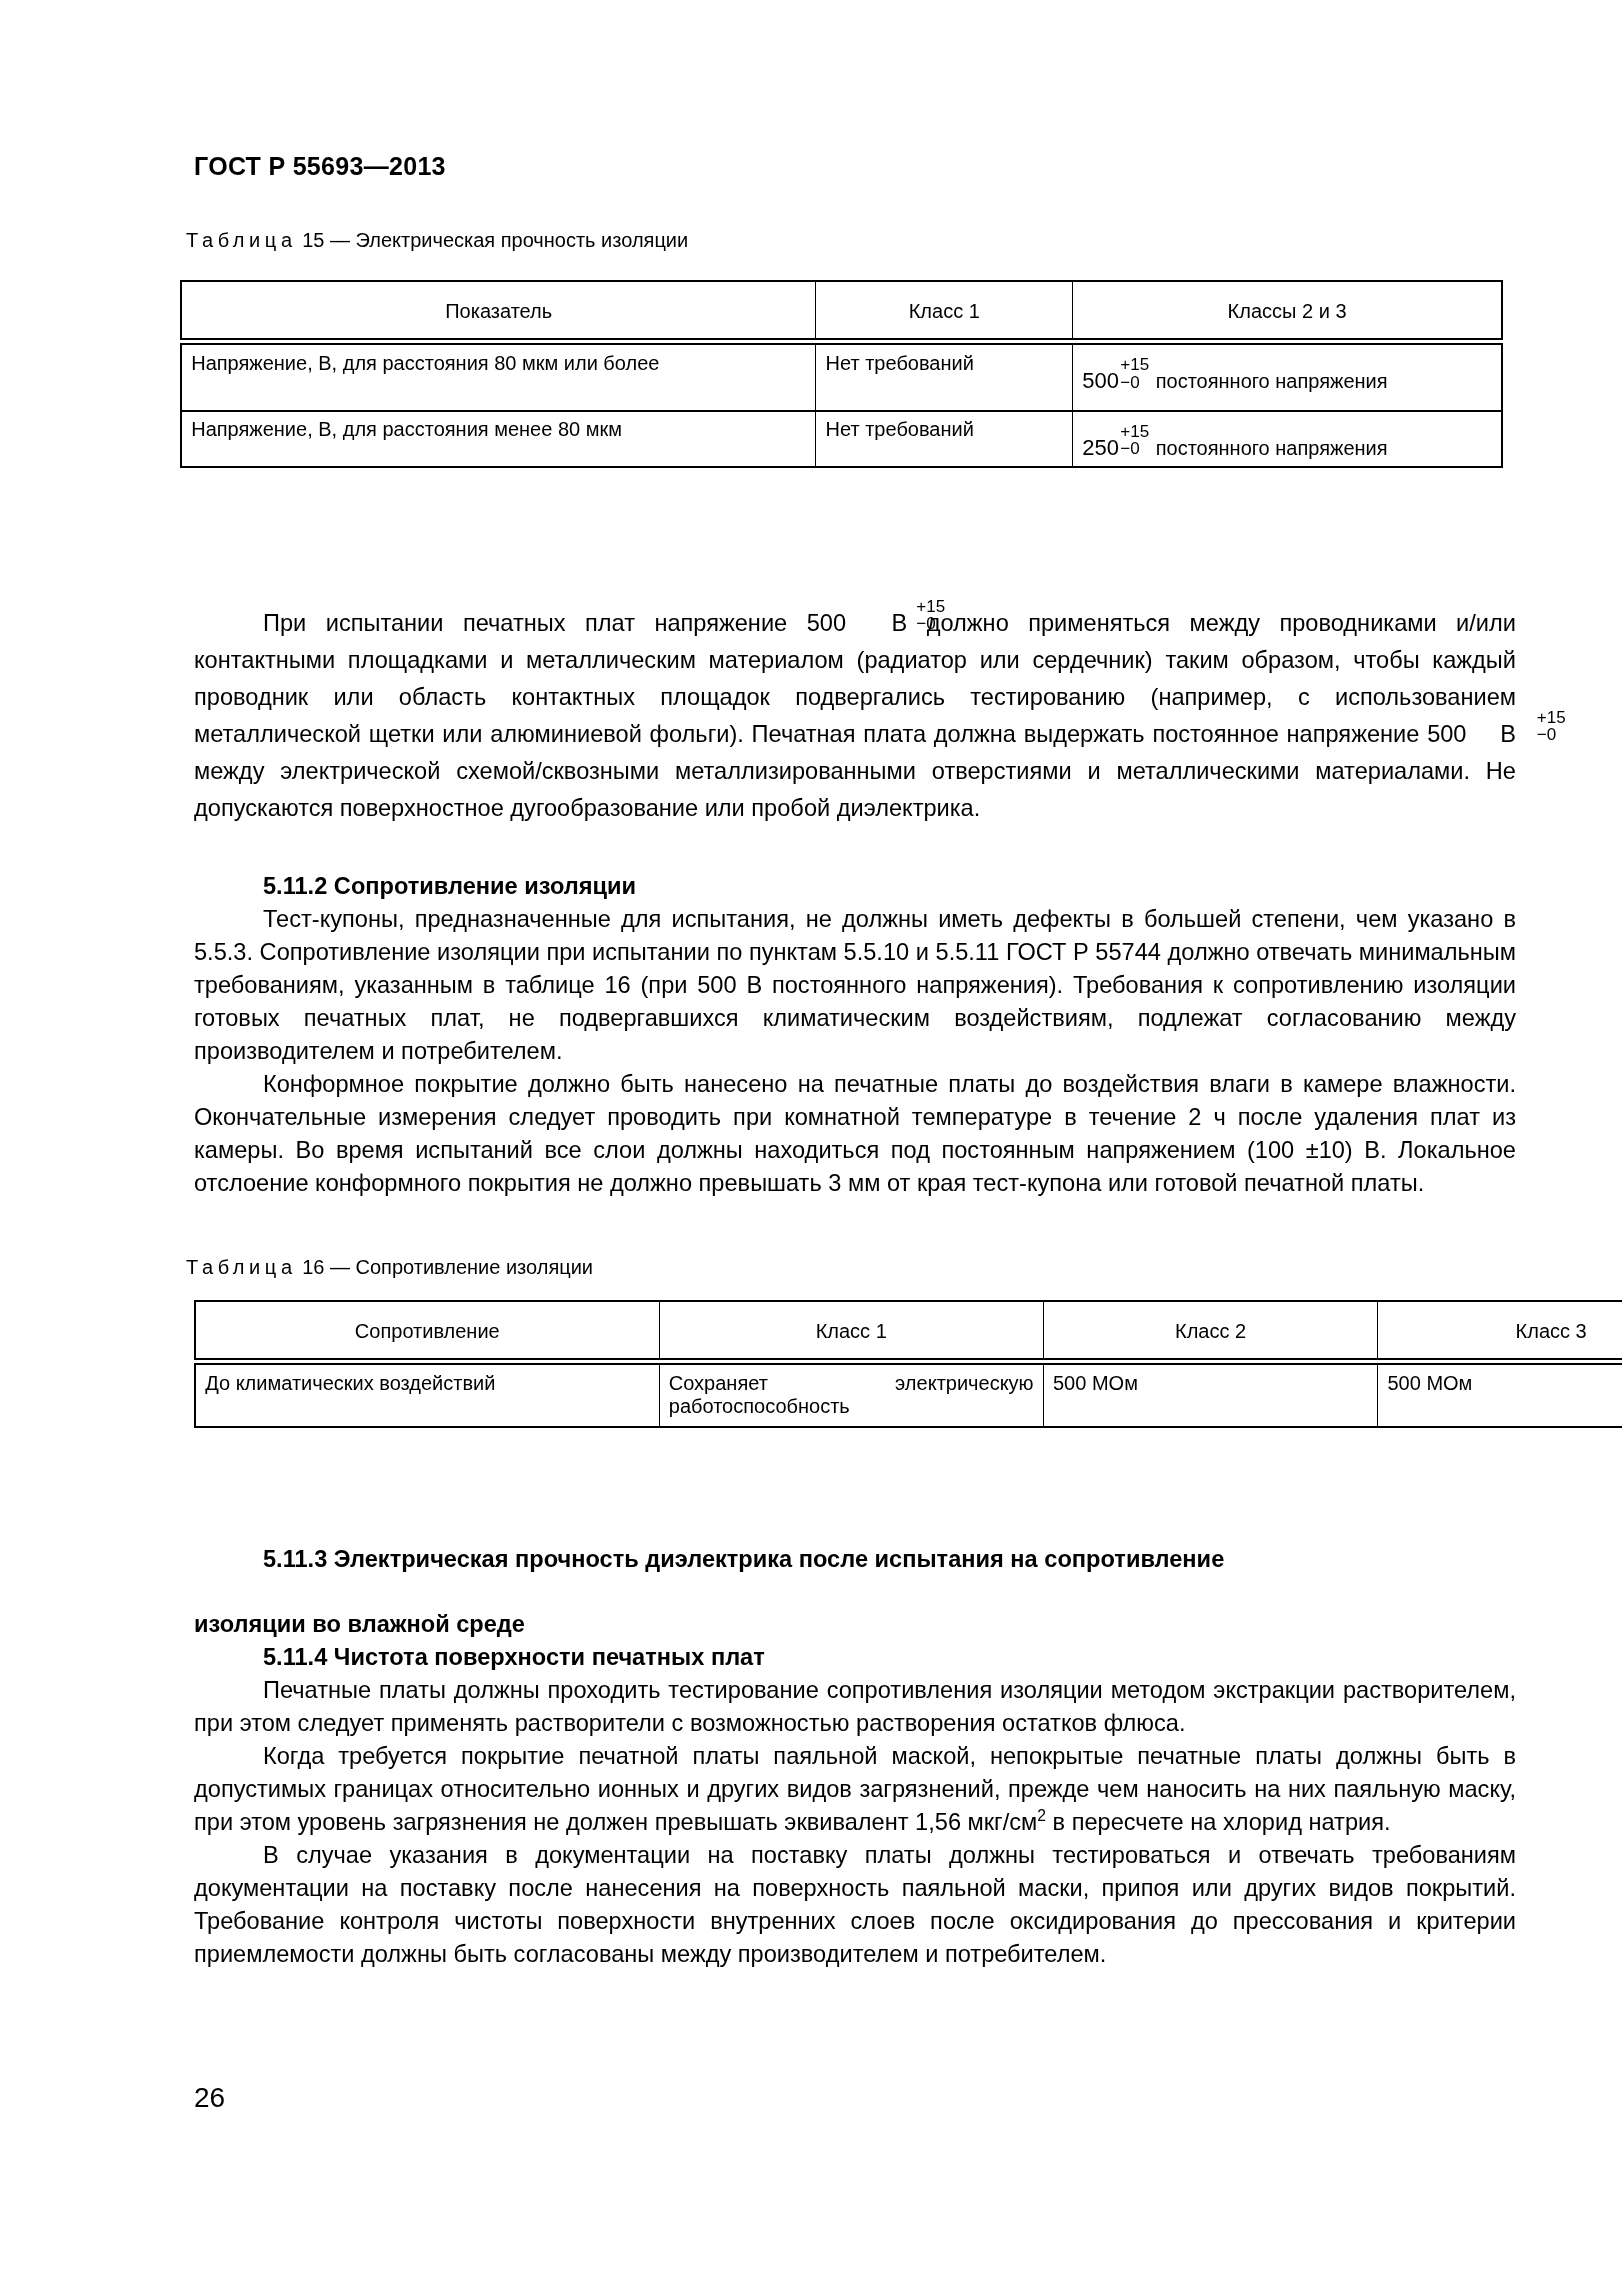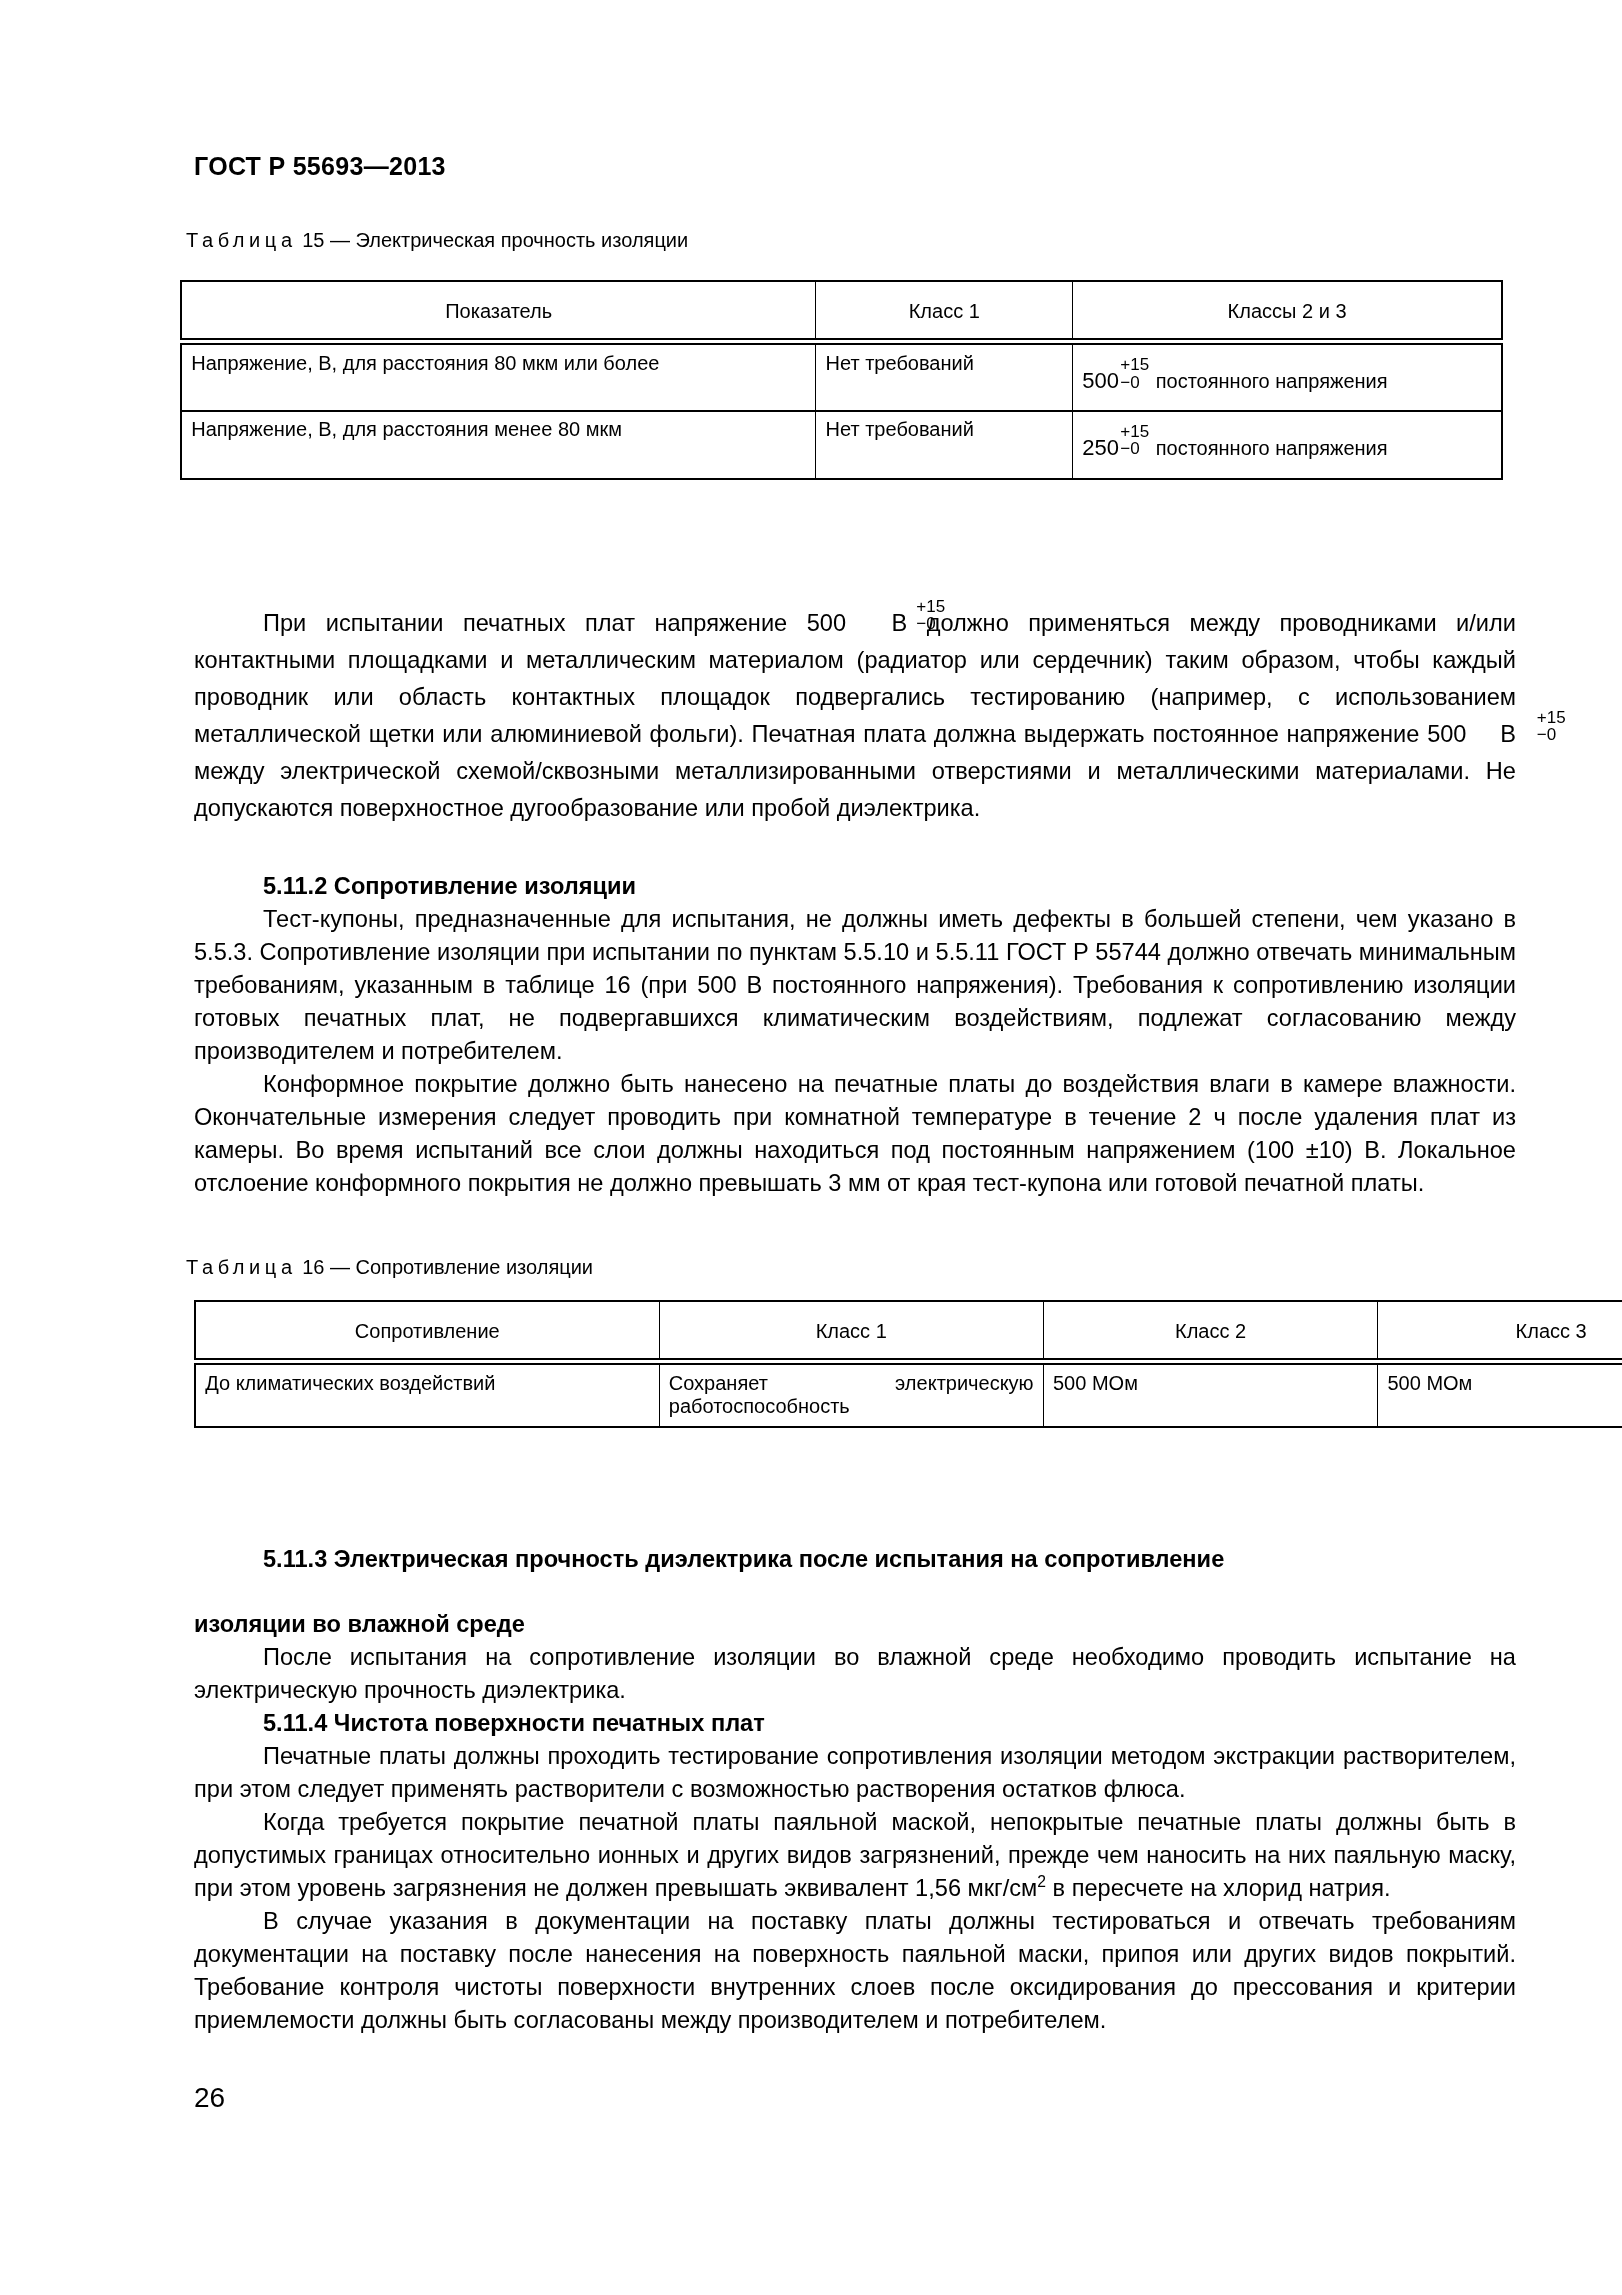--- a/index.html
+++ b/index.html
@@ -67,21 +67,21 @@
       <th>Класс 1</th>
       <th>Классы 2 и 3</th>
     </tr>
   </thead>
   <tbody>
     <tr style="height:69px;">
       <td>Напряжение, В, для расстояния 80 мкм или более</td>
       <td>Нет требований</td>
       <td class="val"><span style="position:relative;top:9.2px;"><span>500</span><span class="td-tol"><span class="up">+15</span><span class="dn">−0</span></span><span class="td-suffix">постоянного напряжения</span></span></td>
     </tr>
-    <tr style="height:68px;">
+    <tr style="height:56px;">
       <td>Напряжение, В, для расстояния менее 80 мкм</td>
       <td>Нет требований</td>
       <td class="val"><span style="position:relative;top:9.2px;"><span>250</span><span class="td-tol"><span class="up">+15</span><span class="dn">−0</span></span><span class="td-suffix">постоянного напряжения</span></span></td>
     </tr>
   </tbody>
 </table>
 
 <div class="abs text-block" style="top:605px;">
   <p class="tol-line" style="line-height:37px;"><span>При испытании печатных плат напряжение </span><span>500</span><span class="tol"><span class="up">+15</span><span class="dn">−0</span></span><span> В должно применяться между проводниками и/или контактными площадками и металлическим материалом (радиатор или сердечник) таким образом, чтобы каждый проводник или область контактных площадок подвергались тестированию (например, с использованием металлической щетки или алюминиевой фольги). Печатная плата должна выдержать постоянное напряжение </span><span>500</span><span class="tol"><span class="up">+15</span><span class="dn">−0</span></span><span> В между электрической схемой/сквозными металлизированными отверстиями и металлическими материалами. Не допускаются поверхностное дугообразование или пробой диэлектрика.</span></p>
 </div>
@@ -117,21 +117,20 @@
       <td><span class="j2">Сохраняет электрическую</span><span>работоспособность</span></td>
       <td>500 МОм</td>
       <td>500 МОм</td>
     </tr>
   </tbody>
 </table>
 
 <div class="abs text-block" style="top:1543px;">
   <p class="heading">5.11.3 Электрическая прочность диэлектрика после испытания на сопротивление</p>
   <p class="heading noindent" style="text-indent:0;">изоляции во влажной среде</p>
-  <p>После испытания на сопротивление изоляции во влажной среде необходимо проводить испытание на электрическую прочность диэлектрика.</p>
   <p class="heading">5.11.4 Чистота поверхности печатных плат</p>
   <p>Печатные платы должны проходить тестирование сопротивления изоляции методом экстракции растворителем, при этом следует применять растворители с возможностью растворения остатков флюса.</p>
   <p><span>Когда требуется покрытие печатной платы паяльной маской, непокрытые печатные платы должны быть в допустимых границах относительно ионных и других видов загрязнений, прежде чем наносить на них паяльную маску, при этом уровень загрязнения не должен превышать эквивалент 1,56 мкг/см</span><sup class="sq">2</sup><span> в пересчете на хлорид натрия.</span></p>
   <p>В случае указания в документации на поставку платы должны тестироваться и отвечать требованиям документации на поставку после нанесения на поверхность паяльной маски, припоя или других видов покрытий. Требование контроля чистоты поверхности внутренних слоев после оксидирования до прессования и критерии приемлемости должны быть согласованы между производителем и потребителем.</p>
 </div>
 
 <div class="abs page-num">26</div>
 
 
 </body></html>

